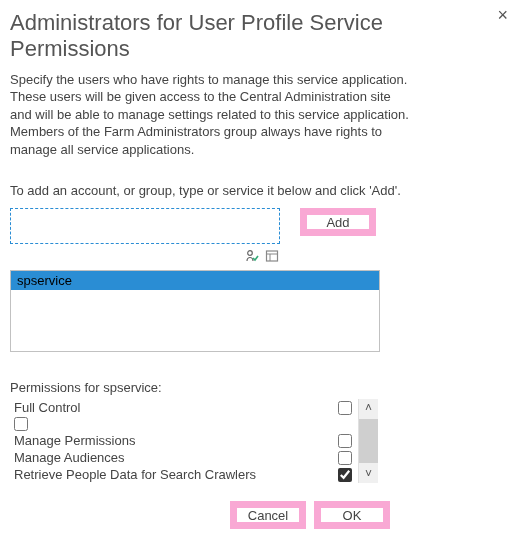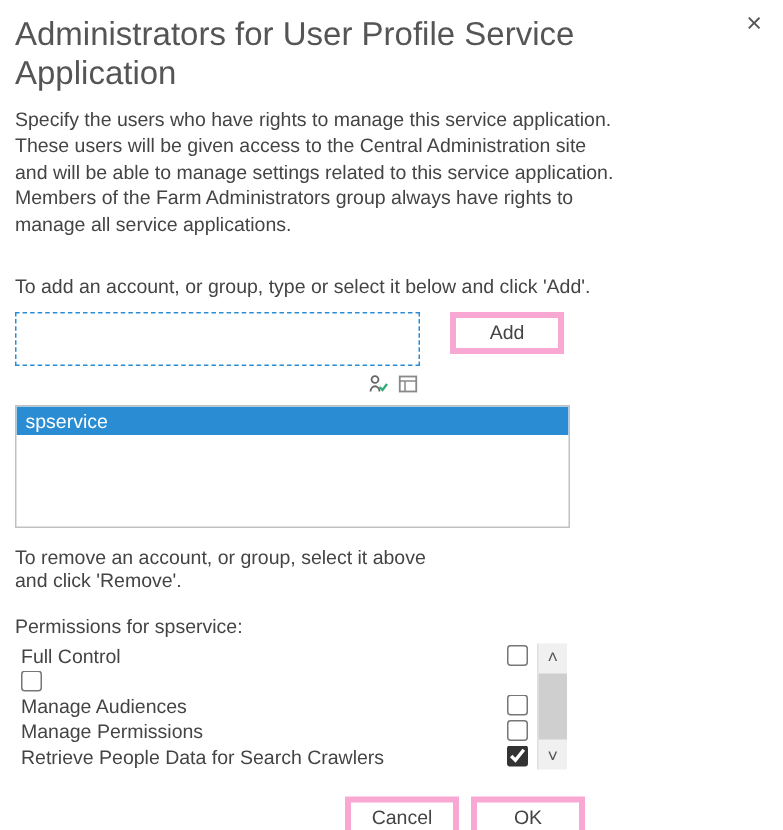--- a/index.html
+++ b/index.html
@@ -56,21 +56,21 @@
     font-size: 13px;
     color: #333;
     resize: none;
     outline: none;
     font-family: inherit;
   }
   .btn {
     font-family: inherit;
     font-size: 13px;
     background: #fff;
-    border: 4px solid #f9a8d4;
+    border: 7px solid #f9a8d4;
     color: #444;
     min-width: 76px;
     height: 28px;
     padding: 0 10px;
     cursor: pointer;
   }
   .picker-icons {
     display:flex;
     gap:4px;
     justify-content:flex-end;
@@ -87,21 +87,21 @@
   }
   .members-box {
     width: 370px;
     height: 82px;
     border: 1px solid #c1c1c1;
     overflow:auto;
     margin-bottom:12px;
   }
   .member-item {
     background: #2a8dd4;
-    color: #ffffff;
+    color: #000000;
     padding: 2px 6px;
     cursor:pointer;
   }
   .remove-row {
     display:flex;
     align-items:flex-start;
     justify-content:space-between;
     width:380px;
     margin-bottom:16px;
   }
@@ -113,21 +113,21 @@
     display:flex;
     width:380px;
   }
   .perm-list {
     border:none;
     width:348px;
   }
   .perm-row {
     display:flex;
     justify-content:space-between;
-    align-items:center;
+    align-items:flex-end;
     padding:1px 6px 1px 4px;
   }
   .perm-row input[type=checkbox]{
     width:14px; height:14px;
     accent-color:#333;
     margin:0;
   }
   .scroll-col {
     width:20px;
     background:#f0f0f0;
@@ -147,27 +147,27 @@
     gap:8px;
     width:380px;
     margin-top:18px;
   }
   svg { display:block; }
 </style>
 </head>
 <body>
 
 <div class="dlg-header">
-  <h1 class="dlg-title">Administrators for User Profile Service Application</h1>
+  <h1 class="dlg-title">Administrators for User Profile Service Permissions</h1>
   <div class="close-x">×</div>
 </div>
 
 <div class="desc">Specify the users who have rights to manage this service application. These users will be given access to the Central Administration site and will be able to manage settings related to this service application. Members of the Farm Administrators group always have rights to manage all service applications.</div>
 
-<div class="instr">To add an account, or group, type or select it below and click 'Add'.</div>
+<div class="instr">To add an account, or group, type or service it below and click 'Add'.</div>
 
 <div class="add-row">
   <textarea class="people-picker" style=""></textarea>
   <button class="btn">Add</button>
 </div>
 
 <div class="picker-icons">
   <span>
     <svg width="14" height="14" viewBox="0 0 14 14">
         <circle cx="5" cy="4" r="2.3" fill="none" stroke="#666" stroke-width="1.2"></circle>
@@ -182,40 +182,39 @@
         <line x1="5" y1="5" x2="5" y2="12" stroke="#888" stroke-width="1"></line>
       </svg>
   </span>
 </div>
 
 <div class="members-box">
   <div class="member-item">spservice</div>
 </div>
 
 <div class="remove-row">
-  <div class="remove-text">To remove an account, or group, select it above and click 'Remove'.</div>
 </div>
 
 <div class="perm-label">Permissions for spservice:</div>
 
 <div class="perm-wrap">
   <div class="perm-list">
     <div class="perm-row">
       <span>Full Control</span>
       <input type="checkbox" style="">
     </div>
     <div class="perm-row">
       <input type="checkbox" style="">
     </div>
     <div class="perm-row">
+      <span>Manage Permissions</span>
+      <input type="checkbox" style="">
+    </div>
+    <div class="perm-row">
       <span>Manage Audiences</span>
-      <input type="checkbox" style="">
-    </div>
-    <div class="perm-row">
-      <span>Manage Permissions</span>
       <input type="checkbox" style="">
     </div>
     <div class="perm-row">
       <span>Retrieve People Data for Search Crawlers</span>
       <input type="checkbox" checked="" style="">
     </div>
   </div>
   <div class="scroll-col">
     <div class="arrow">˄</div>
     <div class="track"></div>

